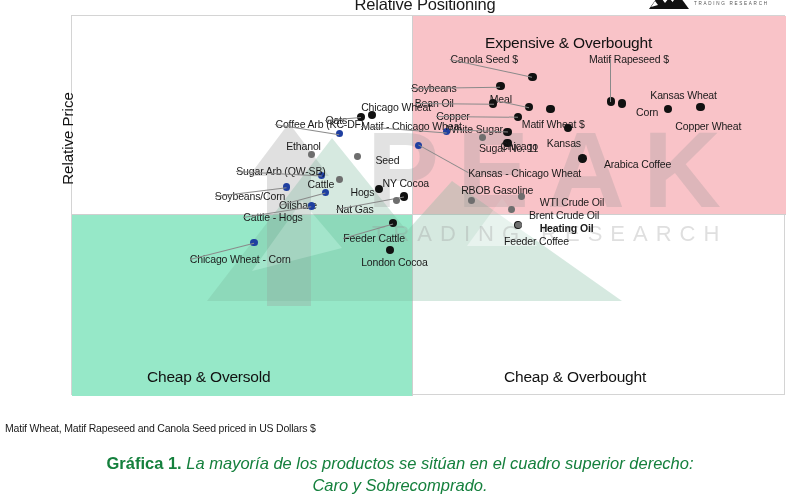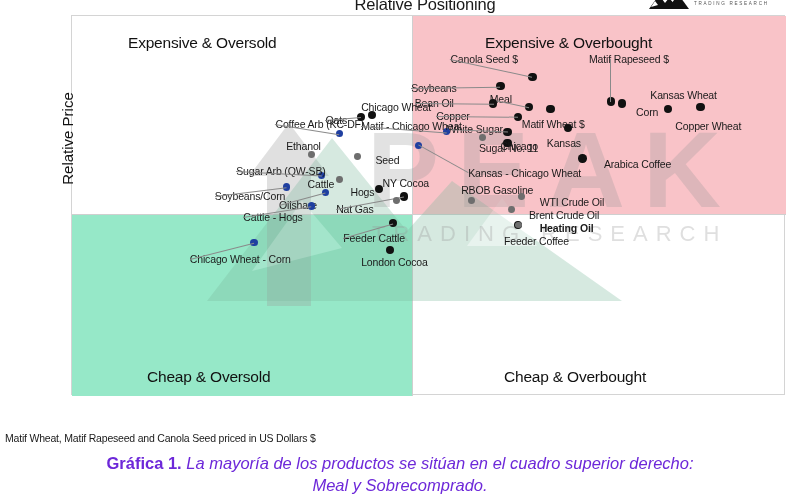--- a/index.html
+++ b/index.html
@@ -88,21 +88,21 @@
     white-space:nowrap; letter-spacing:-0.15px; line-height:1;
   }
   .leader { position:absolute; background:#8a8a8a; height:1px; transform-origin:0 0; }
 
   
   .footnote {
     position:absolute; left:5px; font-size:10.5px; color:#1a1a1a;
     letter-spacing:-0.2px; white-space:nowrap;
   }
   .fn1 { top:406px; }
-  .fn2 { top:432px; }
+  .fn2 { top:422px; }
 
   
   .caption {
     position:absolute; left:0; top:452px; width:800px; text-align:center;
     font-size:16.5px; color:#1e72b8; font-style:italic; line-height:1.35;
   }
   .caption b { font-style:normal; font-weight:700; }
 </style>
 </head>
 <body>
@@ -134,21 +134,20 @@
       </svg>
       <svg class="wm-mtn" width="430" height="180" viewBox="0 0 430 180">
         <path d="M5 175 L130 12 L205 105 L250 55 L420 175 Z" fill="#7ab89c"></path>
         <path d="M50 145 L100 75 L140 122 Z" fill="#ffffff" opacity="0.55"></path>
         <path d="M265 120 L300 72 L335 120 Z" fill="#ffffff" opacity="0.45"></path>
       </svg>
       <div class="wm-peak">PEAK</div>
       <div class="wm-sub">TRADING RESEARCH</div>
     </div>
 
-    <div class="quad-label ql-tl">Expensive &amp; Oversold</div>
     <div class="quad-label ql-tr">Expensive &amp; Overbought</div>
     <div class="quad-label ql-br">Cheap &amp; Overbought</div>
     <div class="quad-label ql-bl">Cheap &amp; Oversold</div>
 
     <div id="points-layer">
         <div class="pt dot-black" title="Canola Seed $" style="left: 456.33px; top: 56.6px; width: 8.4px; height: 8.4px;"></div>
         <div class="lbl" style="left: 378.42px; top: 38px;">Canola Seed $</div>
         <div class="leader" style="left: 378.42px; top: 43px; width: 84.0172px; transform: rotate(12.2315deg);"></div>
         <div class="pt dot-black" title="Matif Rapeseed $" style="left: 534.87px; top: 81.3px; width: 8.4px; height: 8.4px;"></div>
         <div class="lbl" style="left: 517px; top: 38px;">Matif Rapeseed $</div>
@@ -241,17 +240,17 @@
         <div class="lbl" style="left: 467.67px; top: 207.1px; font-weight: bold;">Heating Oil</div>
         <div class="pt dot-gray" title="Ethanol" style="left: 235.79px; top: 135.3px; width: 6.8px; height: 6.8px;"></div>
         <div class="lbl" style="left: 214.2px; top: 125.4px;">Ethanol</div>
       </div>
   </div>
 
   <div class="y-axis-label">Relative Price</div>
 
   <div class="footnote fn2">Matif Wheat, Matif Rapeseed and Canola Seed priced in US Dollars $</div>
 
-  <div class="caption" style="color: #6d28d9;">
+  <div class="caption" style="color: #15803d;">
     <b>Gráfica 1.</b><span> La mayoría de los productos se sitúan en el cuadro superior derecho:</span><br>
-    <span>Meal y Sobrecomprado.</span>
+    <span>Caro y Sobrecomprado.</span>
   </div>
 </div>
 
 </body></html>

